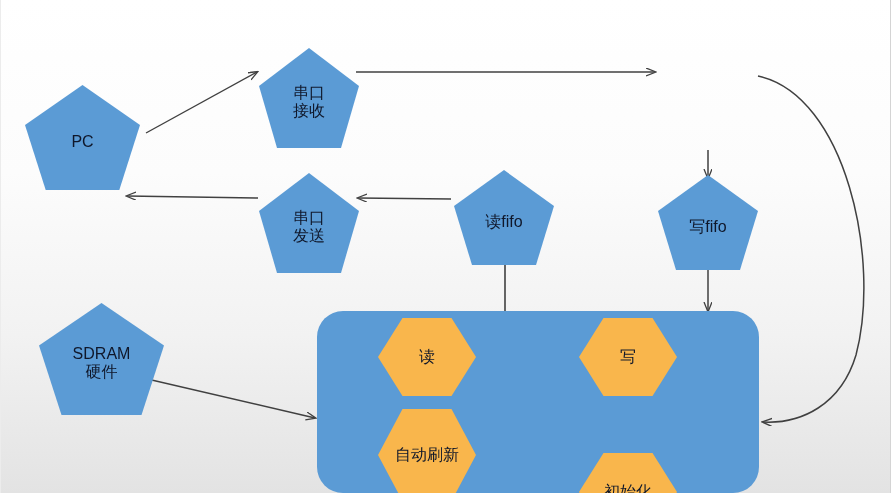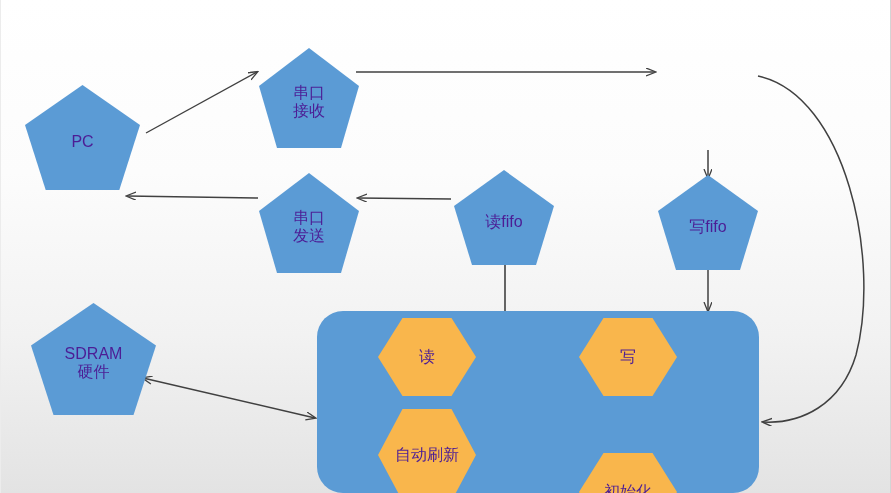--- a/index.html
+++ b/index.html
@@ -25,21 +25,21 @@
     width: 891px;
     height: 493px;
     pointer-events: none;
   }
   .node {
     position: absolute;
     display: flex;
     align-items: center;
     justify-content: center;
     text-align: center;
-    color: #4c1d95;
+    color: #0f172a;
     line-height: 1.12;
     user-select: none;
   }
   .pent {
     background: #5b9bd5;
     clip-path: polygon(50% 0%, 100% 38%, 82% 100%, 18% 100%, 0% 38%);
     font-size: 16px;
   }
   .pent .lbl {
     position: relative;
@@ -116,21 +116,21 @@
   </div>
 
   <div class="node pent" style="left:657px; top:175px; width:100px; height:95px;">
     <span class="lbl">写fifo</span>
   </div>
 
   <div class="node pent" style="left:453px; top:170px; width:100px; height:95px;">
     <span class="lbl">读fifo</span>
   </div>
 
-  <div class="node pent" style="left:30px; top:303px; width:125px; height:112px;">
+  <div class="node pent" style="left:38px; top:303px; width:125px; height:112px;">
     <span class="lbl">SDRAM
 硬件</span>
   </div>
 
   <div class="node hex" style="left:377px; top:318px; width:98px; height:78px;">
     <span class="lbl">读</span>
   </div>
 
   <div class="node hex" style="left:578px; top:318px; width:98px; height:78px;">
     <span class="lbl">写</span>

